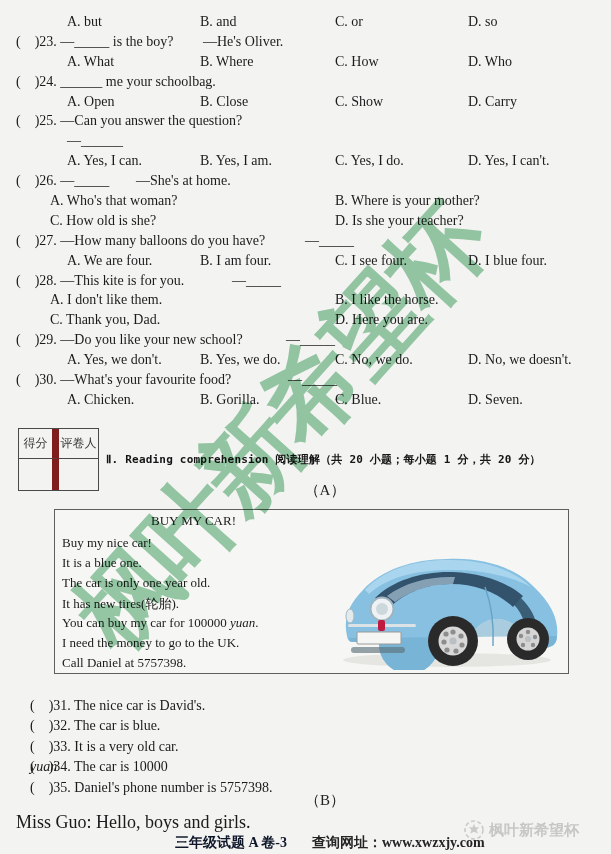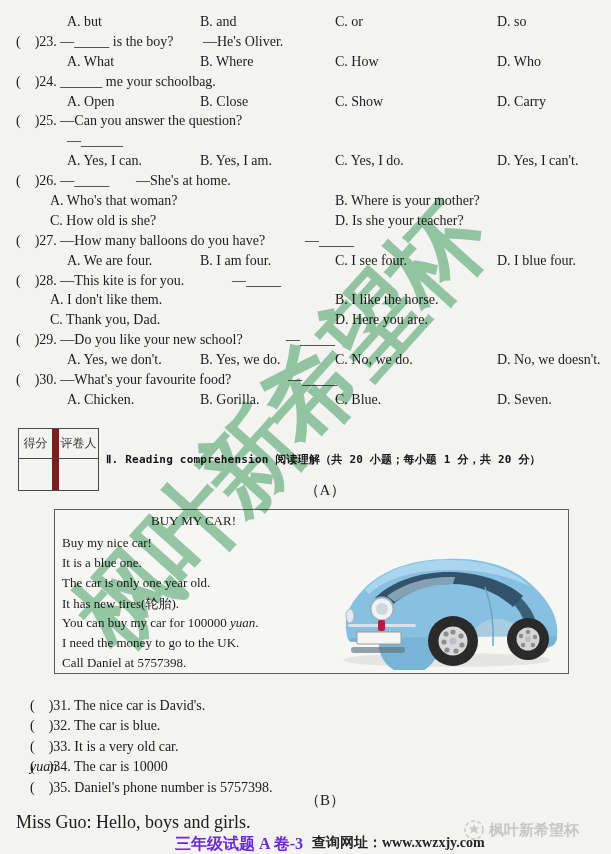--- a/index.html
+++ b/index.html
@@ -9,21 +9,21 @@
     background:#f3f3f1;overflow:hidden;
     font-family:"Liberation Serif","DejaVu Serif",serif;
     color:#1b1b1b;font-size:14px;
   }
   .abs{position:absolute;}
   
   #mcq{position:absolute;left:0;top:12px;width:585px;}
   .row{position:relative;height:19.9px;line-height:19.9px;}
   .row span{position:absolute;white-space:pre;}
   .qtext{left:16px;}
-  .oA{left:67px;} .oB{left:200px;} .oC{left:335px;} .oD{left:468px;margin-left:29px;}
+  .oA{left:67px;} .oB{left:200px;} .oC{left:335px;} .oD{left:468px;}
   .o2A{left:50px;} .o2B{left:335px;text-align:center;}
   .contx{left:67px;}
   
   #score-table{position:absolute;left:18px;top:428px;width:79px;height:61px;
     border:1px solid #4a4a4a;display:grid;grid-template-columns:40px 39px;grid-template-rows:30px 31px;}
   #score-table .cell{border-right:7px solid #7f1d1d;border-bottom:1px solid #4a4a4a;
     display:flex;align-items:center;justify-content:center;font-size:12px;color:#3a3a3a;}
   #score-table .cell:nth-child(2n){border-right:none;}
   #score-table .cell:nth-child(n+3){border-bottom:none;}
   
@@ -38,21 +38,21 @@
   .ad-line{position:absolute;left:7px;white-space:pre;font-size:13px;}
   #ad-title{left:96px;top:3px;}
   
   #tf-instruction{position:absolute;left:16px;top:676px;font-size:14px;color:#232323;}
   #tf-list{position:absolute;left:0;top:696px;width:611px;}
   .tf-row{position:relative;height:20.4px;line-height:20.4px;}
   .tf-row span{position:absolute;left:15px;white-space:pre;}
   .ital{font-style:italic;}
   
   #miss-guo{position:absolute;left:16px;top:812px;font-size:18px;text-align:center;}
-  #footer-left{position:absolute;left:175px;top:834px;font-weight:bold;font-size:16px;color:#6d28d9;}
+  #footer-left{position:absolute;left:175px;top:834px;font-weight:bold;font-size:14px;color:#0f172a;}
   #footer-right{position:absolute;left:312px;top:834px;font-weight:bold;font-size:14px;color:#242424;}
   #brand{position:absolute;left:462px;top:818px;display:flex;align-items:center;gap:3px;
     color:#c7c7c4;font-size:15px;font-weight:bold;white-space:nowrap;}
   
   #watermark-green{
     position:absolute;left:95px;top:585px;z-index:6;
     font-size:96px;line-height:96px;font-weight:700;letter-spacing:-4px;
     color:#8cc8a0;opacity:0.88;mix-blend-mode:multiply;
     transform:rotate(-48deg);transform-origin:0 50%;
     white-space:nowrap;pointer-events:none;

